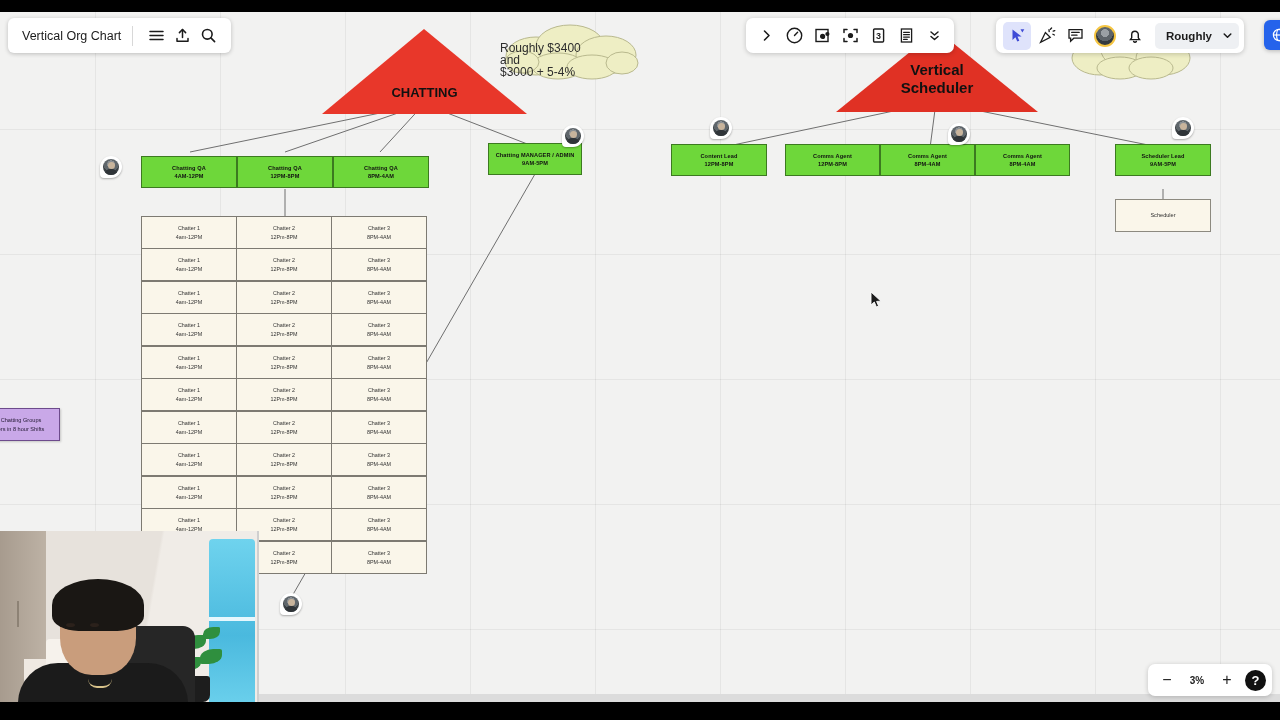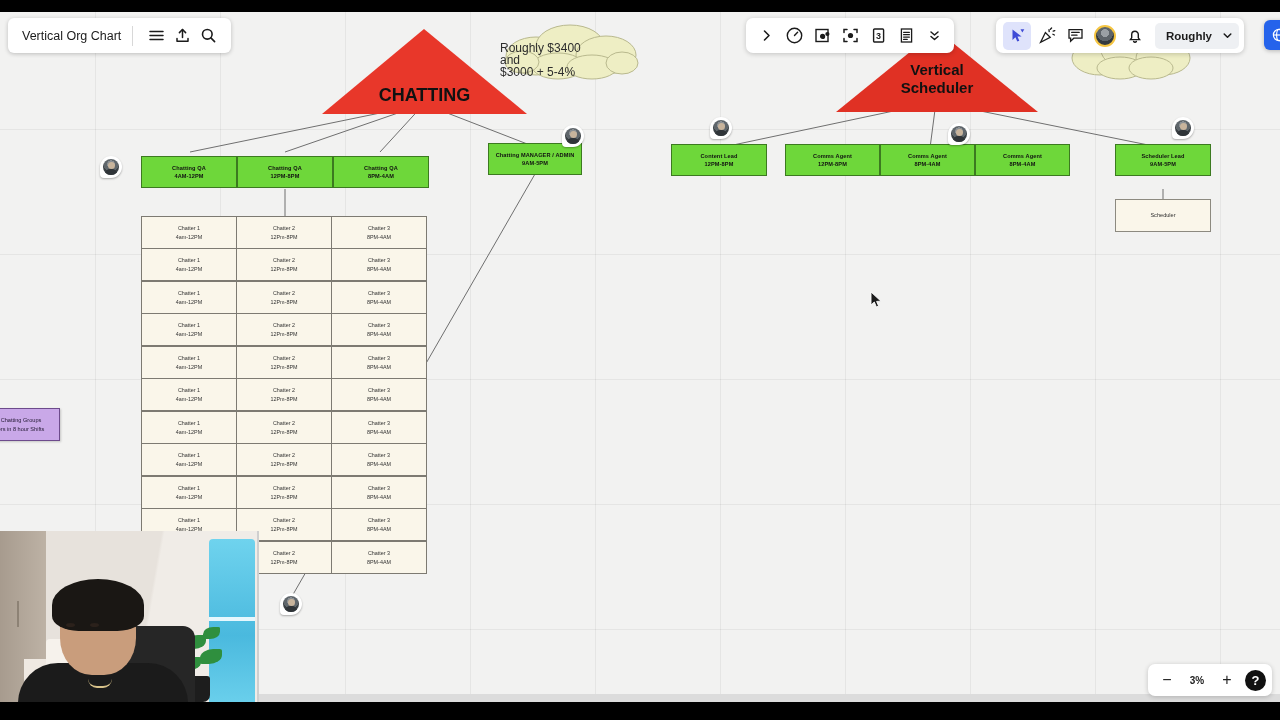--- a/index.html
+++ b/index.html
@@ -370,21 +370,21 @@
         <line x1="936" y1="90" x2="1163" y2="136"></line>
 
         <line x1="1163" y1="177" x2="1163" y2="198"></line>
       </g>
     </svg>
 
     <div class="tri" style="left:322px; top:17px; width:205px; height:85px;">
       <svg class="shape" viewBox="0 0 205 85" preserveAspectRatio="none">
         <polygon points="102,0 205,85 0,85" fill="#e8372a"></polygon>
       </svg>
-      <div class="lbl" style="top:57px; font-size:18px;">CHATTING</div>
+      <div class="lbl" style="top:57px; font-size:13px;">CHATTING</div>
     </div>
 
     <div class="tri" style="left:836px; top:18px; width:202px; height:82px;">
       <svg class="shape" viewBox="0 0 202 82" preserveAspectRatio="none">
         <polygon points="101,0 202,82 0,82" fill="#e03124"></polygon>
       </svg>
       <div class="lbl" style="top:32px; font-size:15px;">Vertical</div>
       <div class="lbl" style="top:50px; font-size:15px;">Scheduler</div>
     </div>
 

